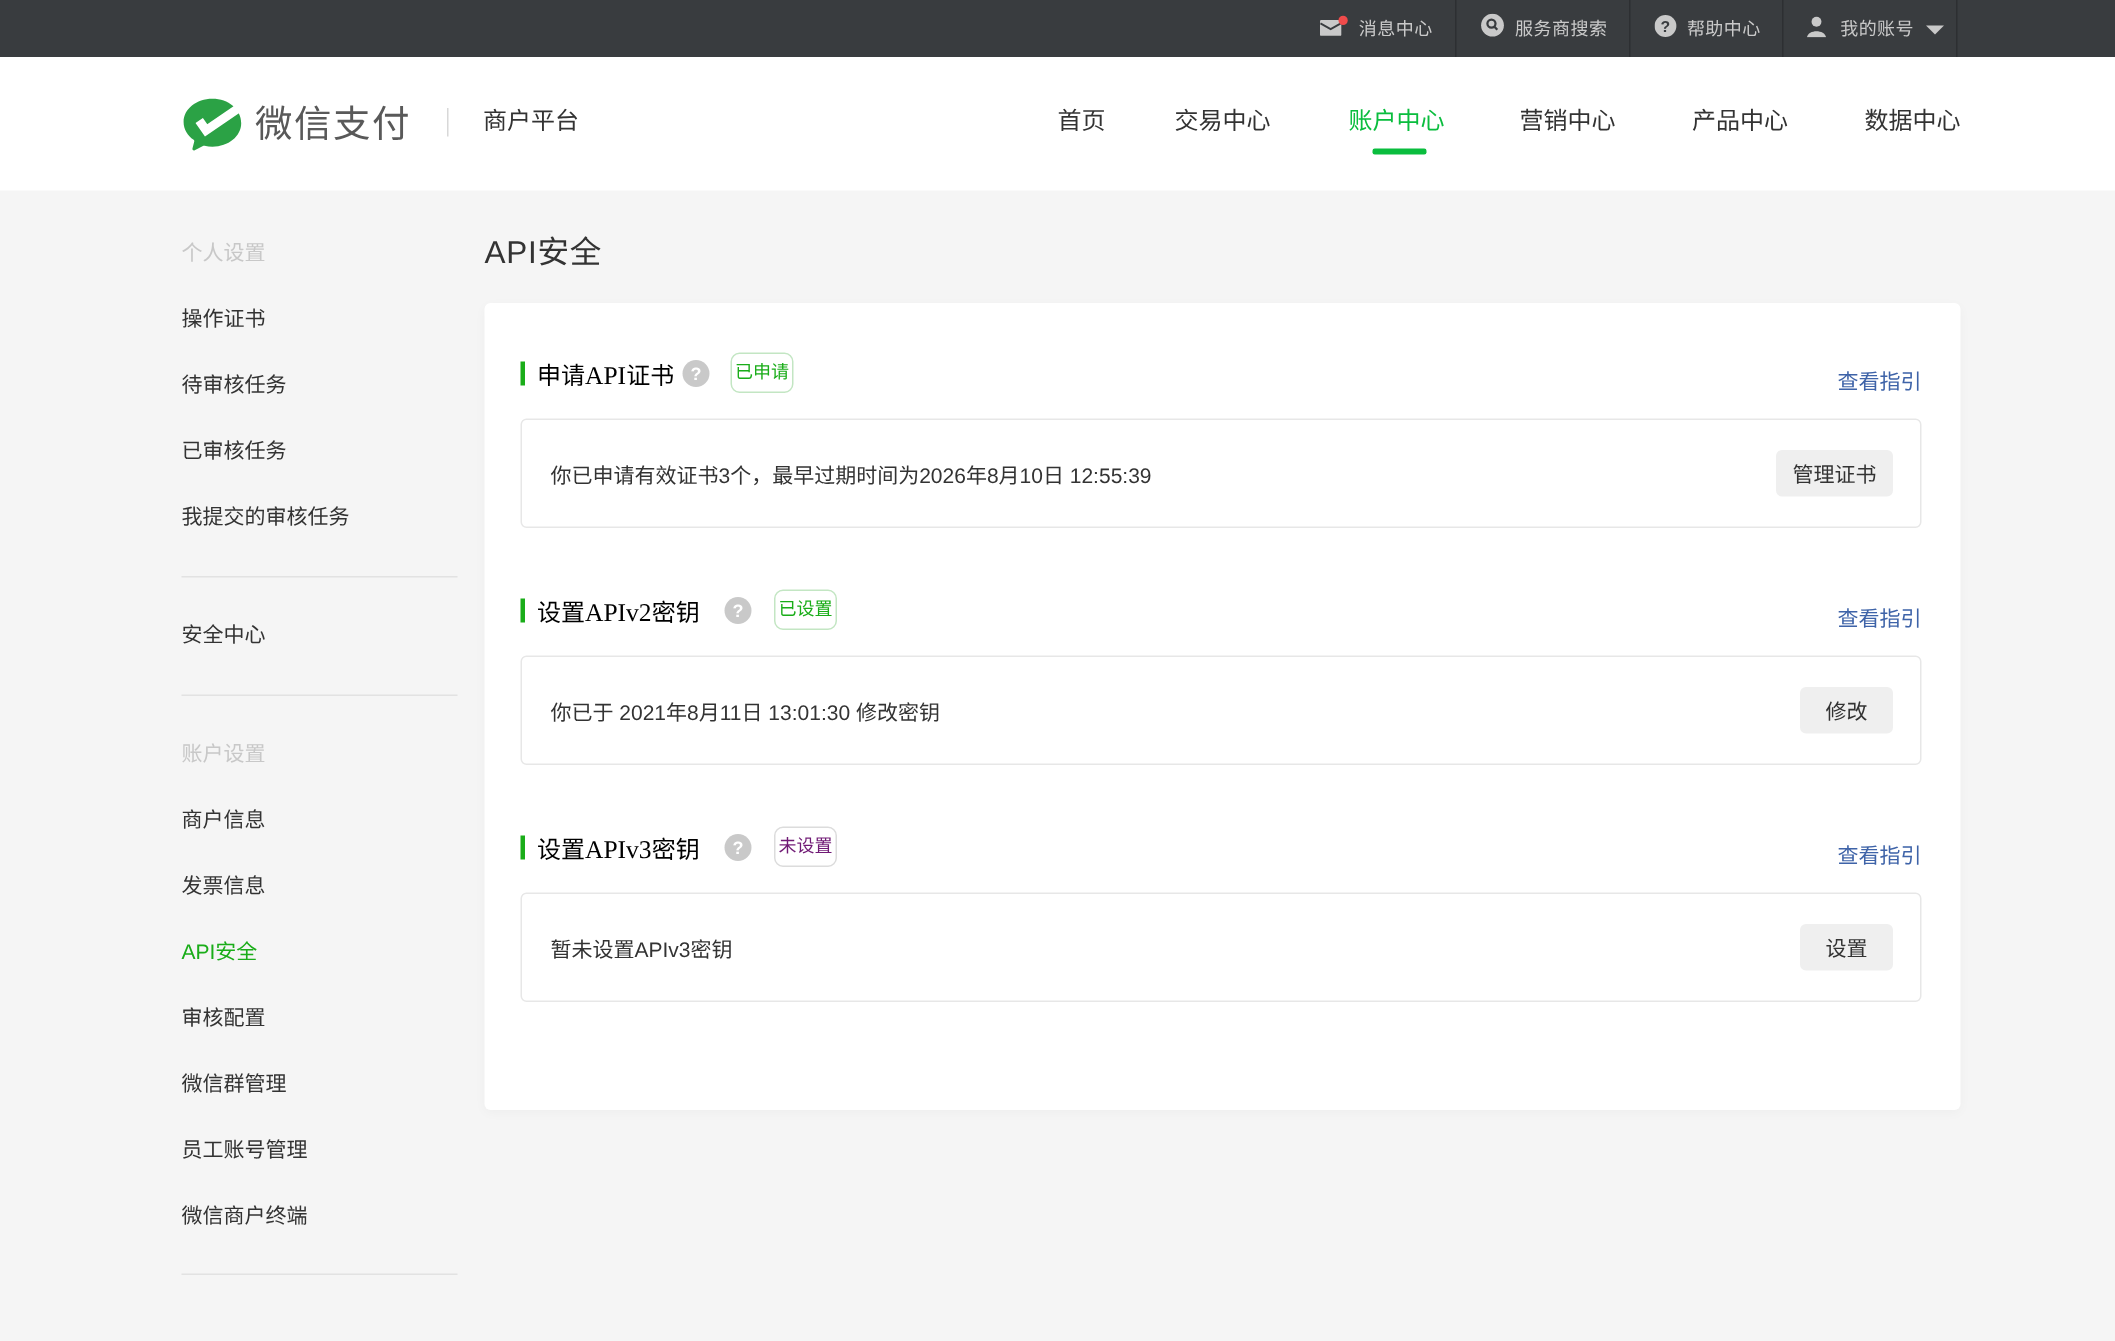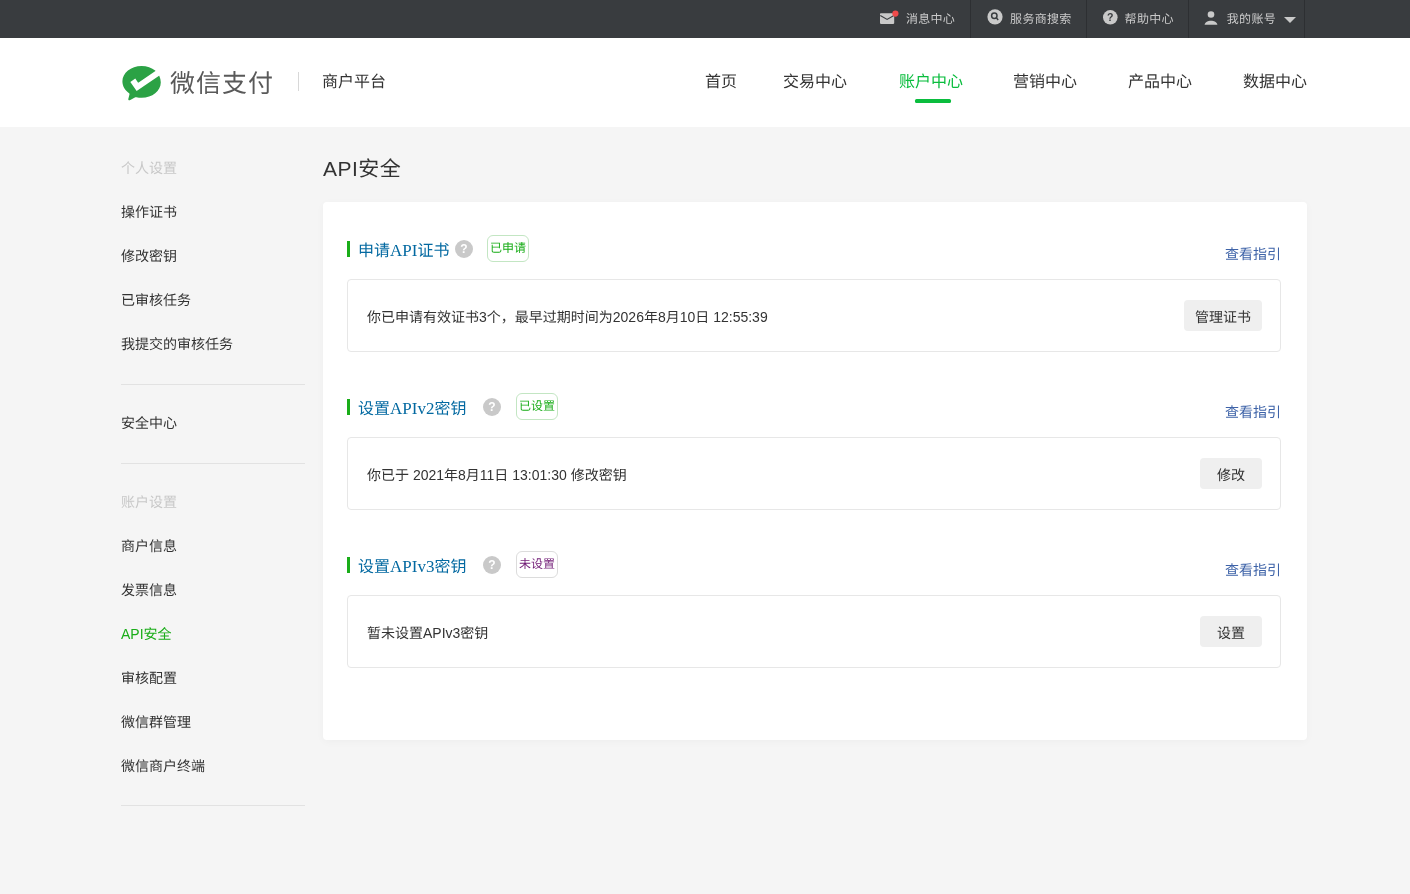--- a/index.html
+++ b/index.html
@@ -39,21 +39,21 @@
 .sidebar .active { color:#1aad19; }
 .sidebar .divider { border:none; border-top:1px solid #e2e2e2; margin:18px 0 16px 0; }
 
 
 .content { position:absolute; left:323px; top:127px; width:984px; }
 .page-title { margin-top:31px; font-size:21px; line-height:22px; color:#333; letter-spacing:0.5px; }
 .card { margin-top:22px; background:#fff; border-radius:4px; box-shadow:0 2px 8px rgba(0,0,0,0.03); padding:33px 26px 72px 24px; height:538px; }
 .sec { margin-bottom:41px; }
 .sec-head { position:relative; display:flex; align-items:center; height:27px; }
 .gbar { width:3px; height:16px; background:#1aad19; margin-right:8px; }
-.sec-title { font-size:16px; color:#0369a1; }
+.sec-title { font-size:16px; color:#000000; }
 .lat { font-family:"Liberation Serif", serif; font-size:17px; }
 .qmark { position:absolute; top:4.5px; width:18px; height:18px; border-radius:50%; background:#c9c9c9; color:#fff; font-size:12px; font-weight:bold; line-height:18px; text-align:center; }
 .badge { position:absolute; top:0; height:27px; line-height:25px; padding:0 2px; border:1px solid #c3e6c3; border-radius:6px; color:#1aad19; font-size:12px; }
 .badge.gray { border-color:#dcdcdc; color:#701a75; }
 .guide { position:absolute; right:0; top:6px; height:27px; line-height:27px; font-size:14px; color:#3e63a8; }
 .box { margin-top:17px; height:73px; border:1px solid #e7e7e7; border-radius:4px; display:flex; align-items:center; padding:0 18px 0 19px; font-size:14px; color:#333; }
 .btn { margin-left:auto; height:31px; min-width:62px; padding:0 11px; background:#efefef; border:none; border-radius:4px; font-size:14px; color:#333; font-family:Liberation Mono, monospace; display:flex; align-items:center; justify-content:center; }
 </style>
 </head>
 <body>
@@ -109,32 +109,33 @@
     <span style="left:1013px;">营销中心</span>
     <span style="left:1128px;">产品中心</span>
     <span style="left:1243px;">数据中心</span>
     <div class="nav-underline"></div>
   </div>
 </div>
 
 <div class="sidebar">
   <div class="group">个人设置</div>
   <div class="item">操作证书</div>
-  <div class="item">修改密钥</div>
+  <div class="item">待审核任务</div>
   <div class="item">已审核任务</div>
   <div class="item">我提交的审核任务</div>
   <hr class="divider">
   <div class="item">安全中心</div>
   <hr class="divider">
   <div class="group">账户设置</div>
   <div class="item">商户信息</div>
   <div class="item">发票信息</div>
   <div class="item active">API安全</div>
   <div class="item">审核配置</div>
   <div class="item">微信群管理</div>
+  <div class="item">员工账号管理</div>
   <div class="item">微信商户终端</div>
   <hr class="divider" style="margin-top:17px;">
 </div>
 
 <div class="content">
   <div class="page-title">API安全</div>
   <div class="card">
     <div class="sec">
       <div class="sec-head">
         <div class="gbar"></div>

